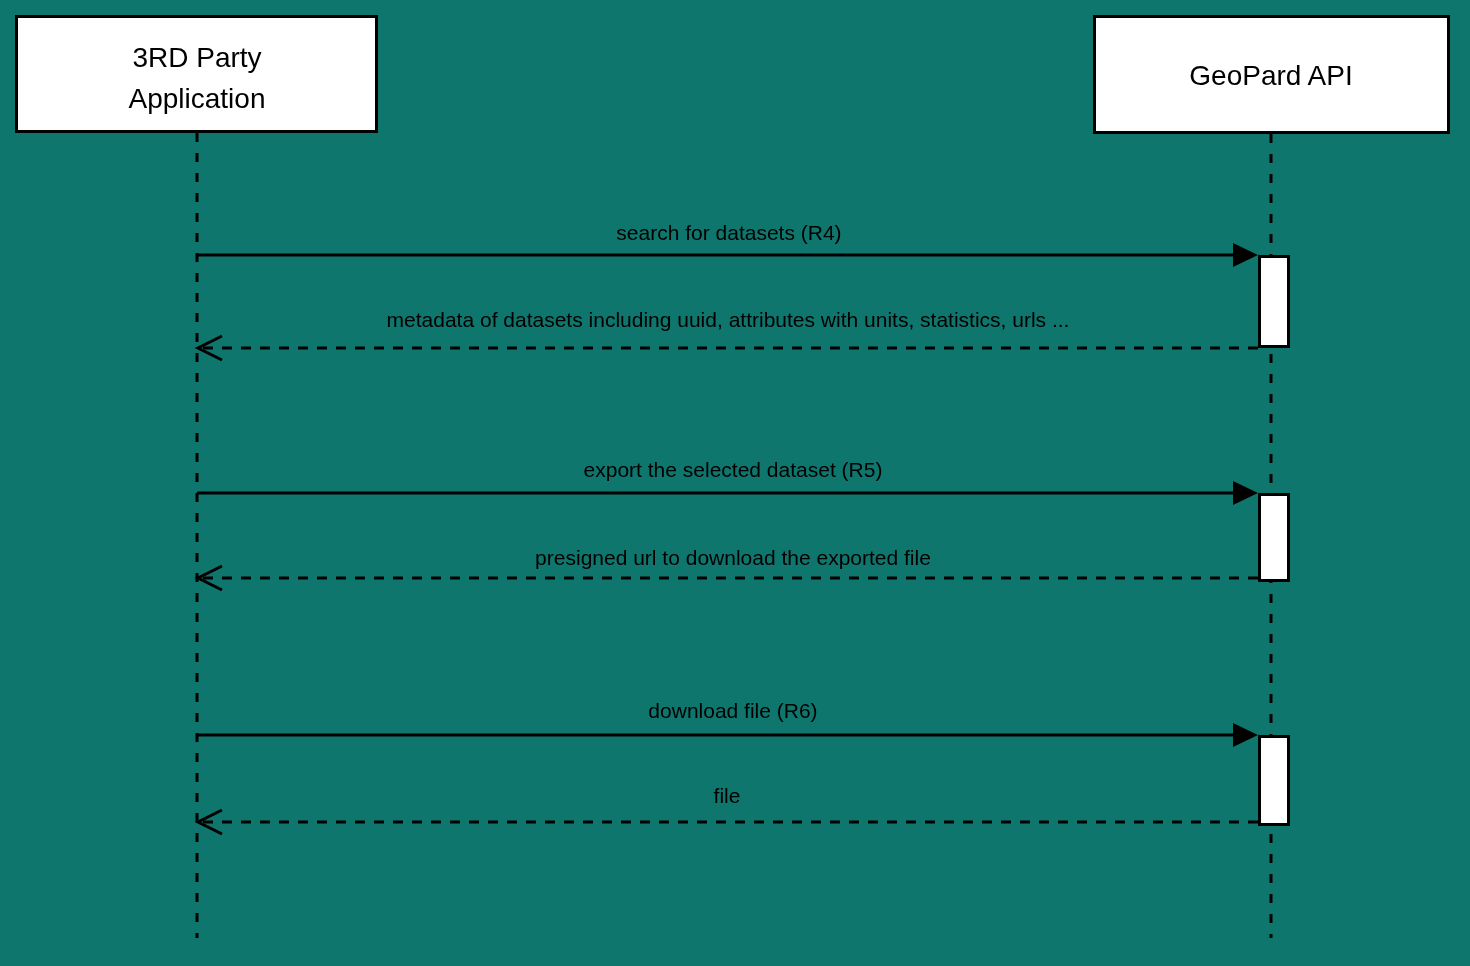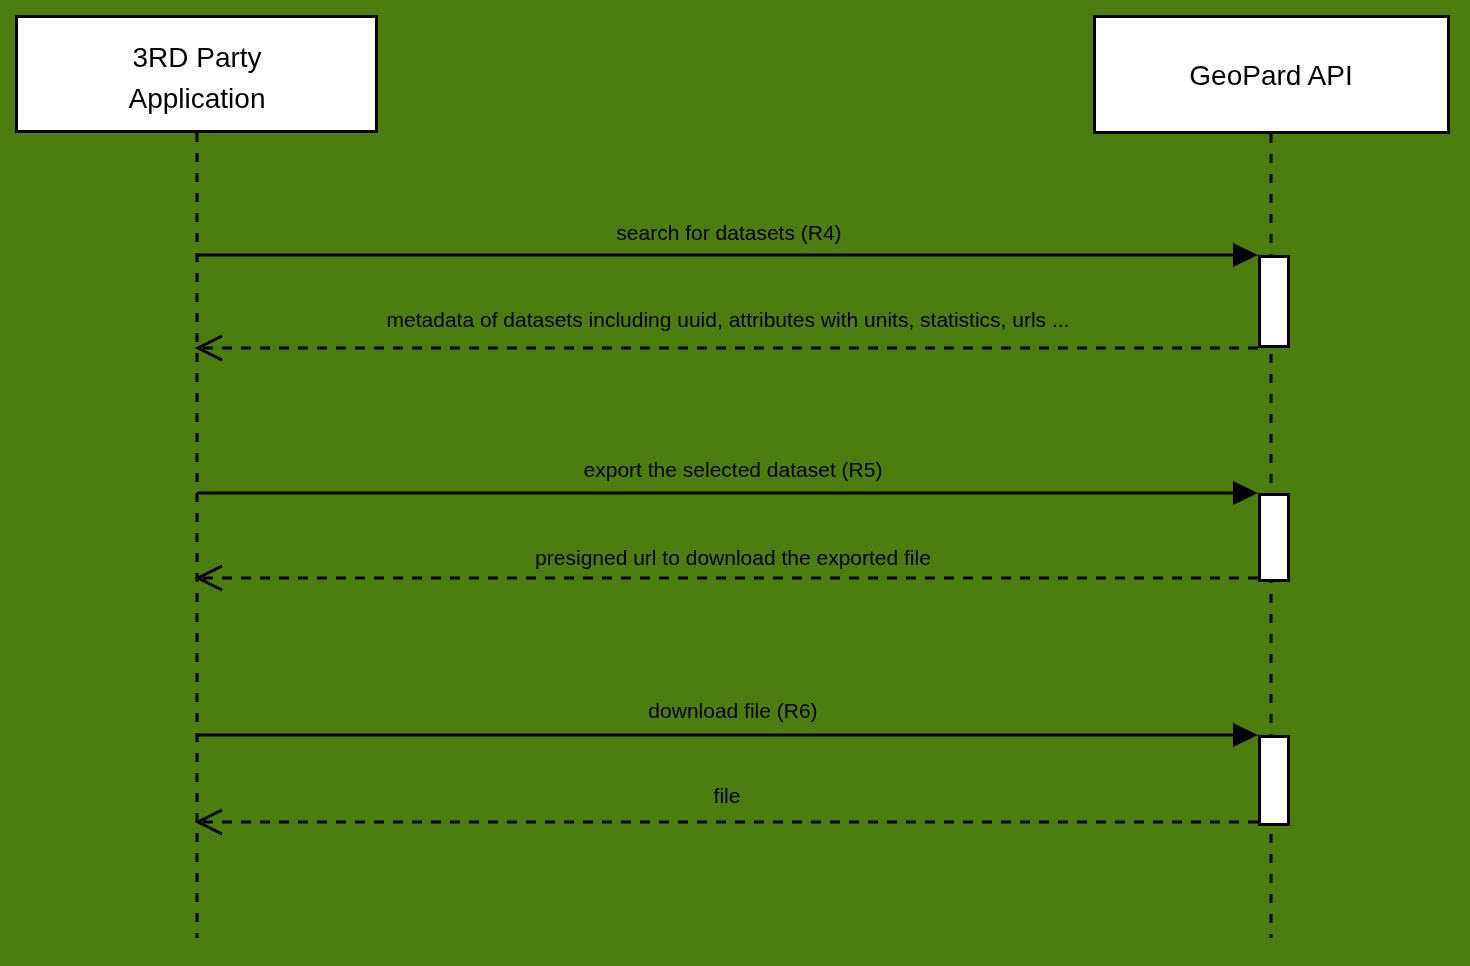--- a/index.html
+++ b/index.html
@@ -9,21 +9,21 @@
     background: #ffffff;
   }
   body {
     font-family: "Liberation Sans", sans-serif;
     -webkit-font-smoothing: antialiased;
   }
   #canvas {
     position: relative;
     width: 1470px;
     height: 966px;
-    background: #4d7c0f;
+    background: #0f766e;
     overflow: hidden;
   }
   #diagram-svg {
     position: absolute;
     left: 0;
     top: 0;
     width: 1470px;
     height: 966px;
     display: block;
   }

